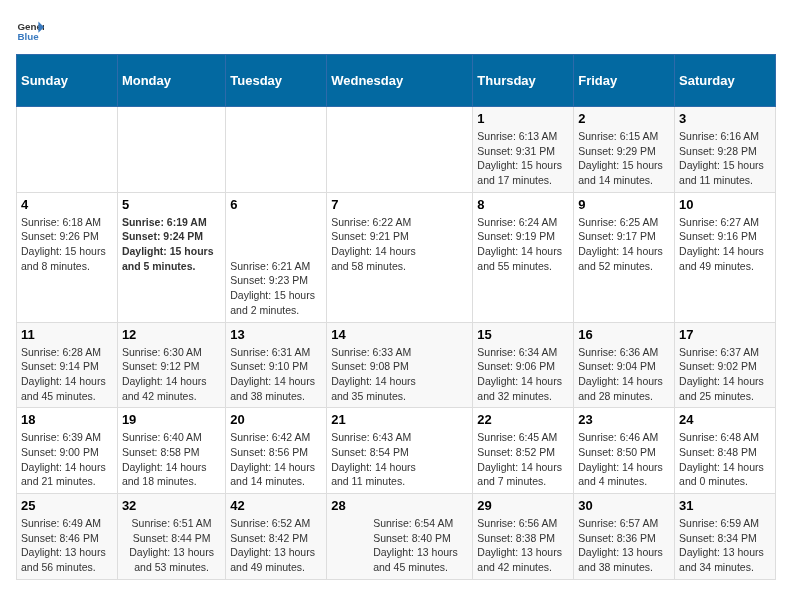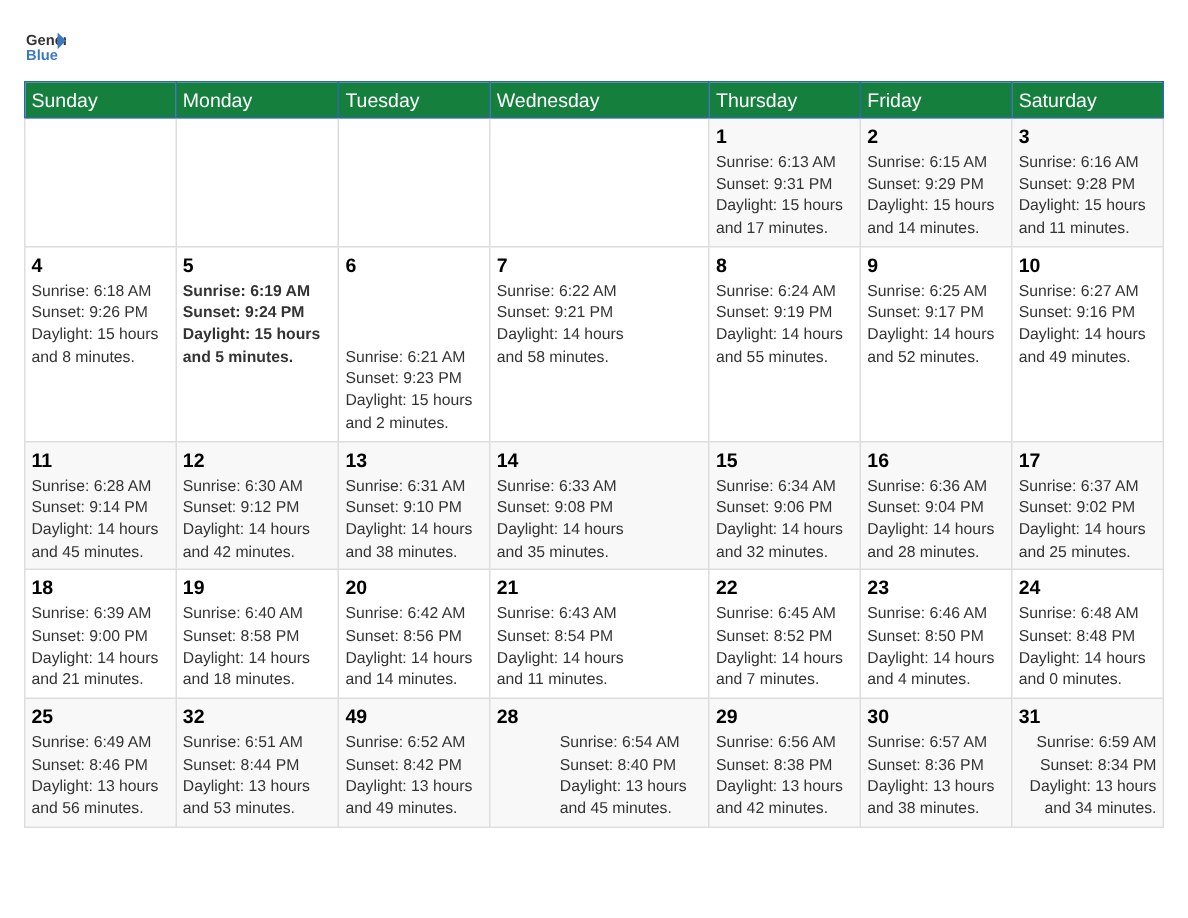--- a/index.html
+++ b/index.html
@@ -36,26 +36,26 @@
     .subtitle {
       font-size: 16px;
       color: #555;
     }
     table {
       width: 100%;
       border-collapse: collapse;
       font-size: 11px;
     }
     thead tr th {
-      background-color: #15803d;
+      background-color: #0369a1;
       color: #fff;
-      padding: 4px 4px;
+      padding: 18px 4px;
       text-align: left;
       font-size: 13px;
-      font-weight: normal;
+      font-weight: bold;
       border: 1px solid #2d6aaa;
     }
     tbody tr td {
       vertical-align: top;
       padding: 4px 4px;
       border: 1px solid #ddd;
       background: #fff;
       min-height: 80px;
     }
     tbody tr:nth-child(odd) td {
@@ -289,27 +289,27 @@
       <tr>
         <td>
           <span class="day-number">25</span>
           <div class="day-info" style="white-space: pre-line;">Sunrise: 6:49 AM
 Sunset: 8:46 PM
 Daylight: 13 hours
 and 56 minutes.</div>
         </td>
         <td>
           <span class="day-number">32</span>
-          <div class="day-info" style="white-space: pre-line;">Sunrise: 6:51 AM
+          <div class="day-info" style="white-space: pre-line; text-align: center;">Sunrise: 6:51 AM
 Sunset: 8:44 PM
 Daylight: 13 hours
 and 53 minutes.</div>
         </td>
         <td>
-          <span class="day-number">49</span>
+          <span class="day-number">42</span>
           <div class="day-info" style="white-space: pre-line;">Sunrise: 6:52 AM
 Sunset: 8:42 PM
 Daylight: 13 hours
 and 49 minutes.</div>
         </td>
         <td>
           <span class="day-number">28</span>
           <div class="day-info" style="white-space: pre-line; margin-left: 42px;">Sunrise: 6:54 AM
 Sunset: 8:40 PM
 Daylight: 13 hours
@@ -324,20 +324,20 @@
         </td>
         <td>
           <span class="day-number">30</span>
           <div class="day-info" style="white-space: pre-line;">Sunrise: 6:57 AM
 Sunset: 8:36 PM
 Daylight: 13 hours
 and 38 minutes.</div>
         </td>
         <td>
           <span class="day-number">31</span>
-          <div class="day-info" style="white-space: pre-line; text-align: right;">Sunrise: 6:59 AM
+          <div class="day-info" style="white-space: pre-line;">Sunrise: 6:59 AM
 Sunset: 8:34 PM
 Daylight: 13 hours
 and 34 minutes.</div>
         </td>
       </tr>
     </tbody>
 </table>
 
 </body></html>

